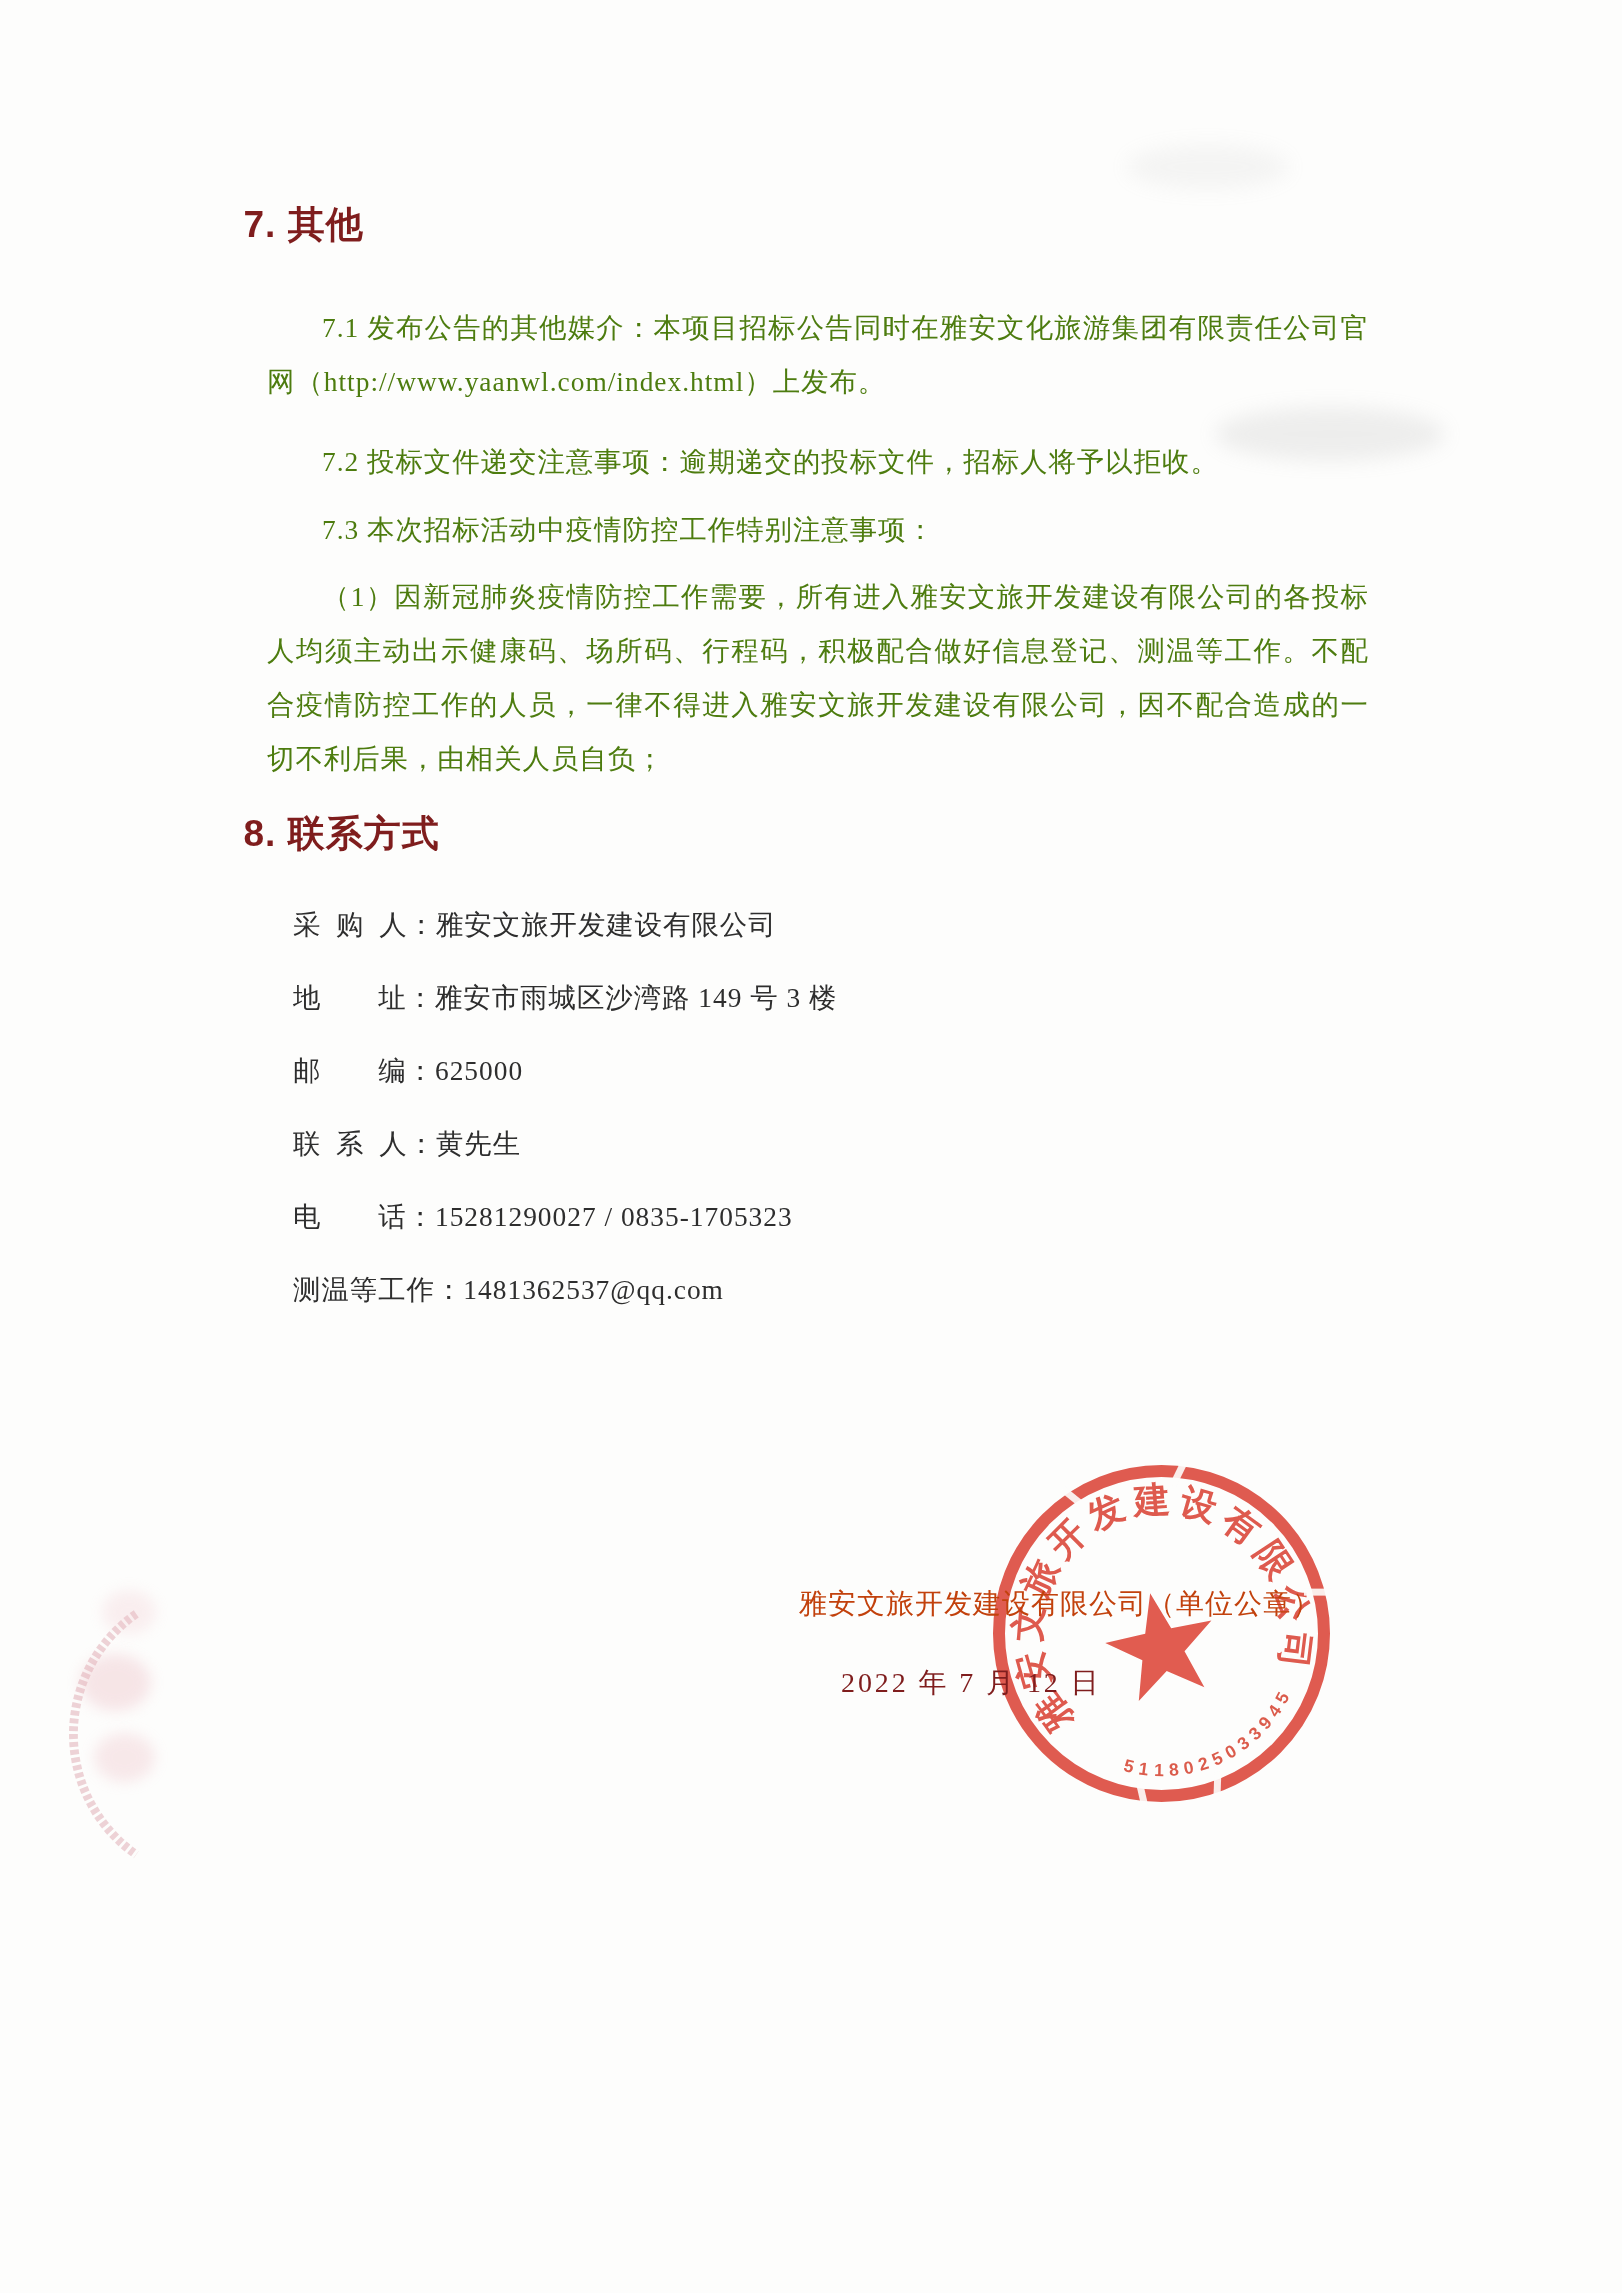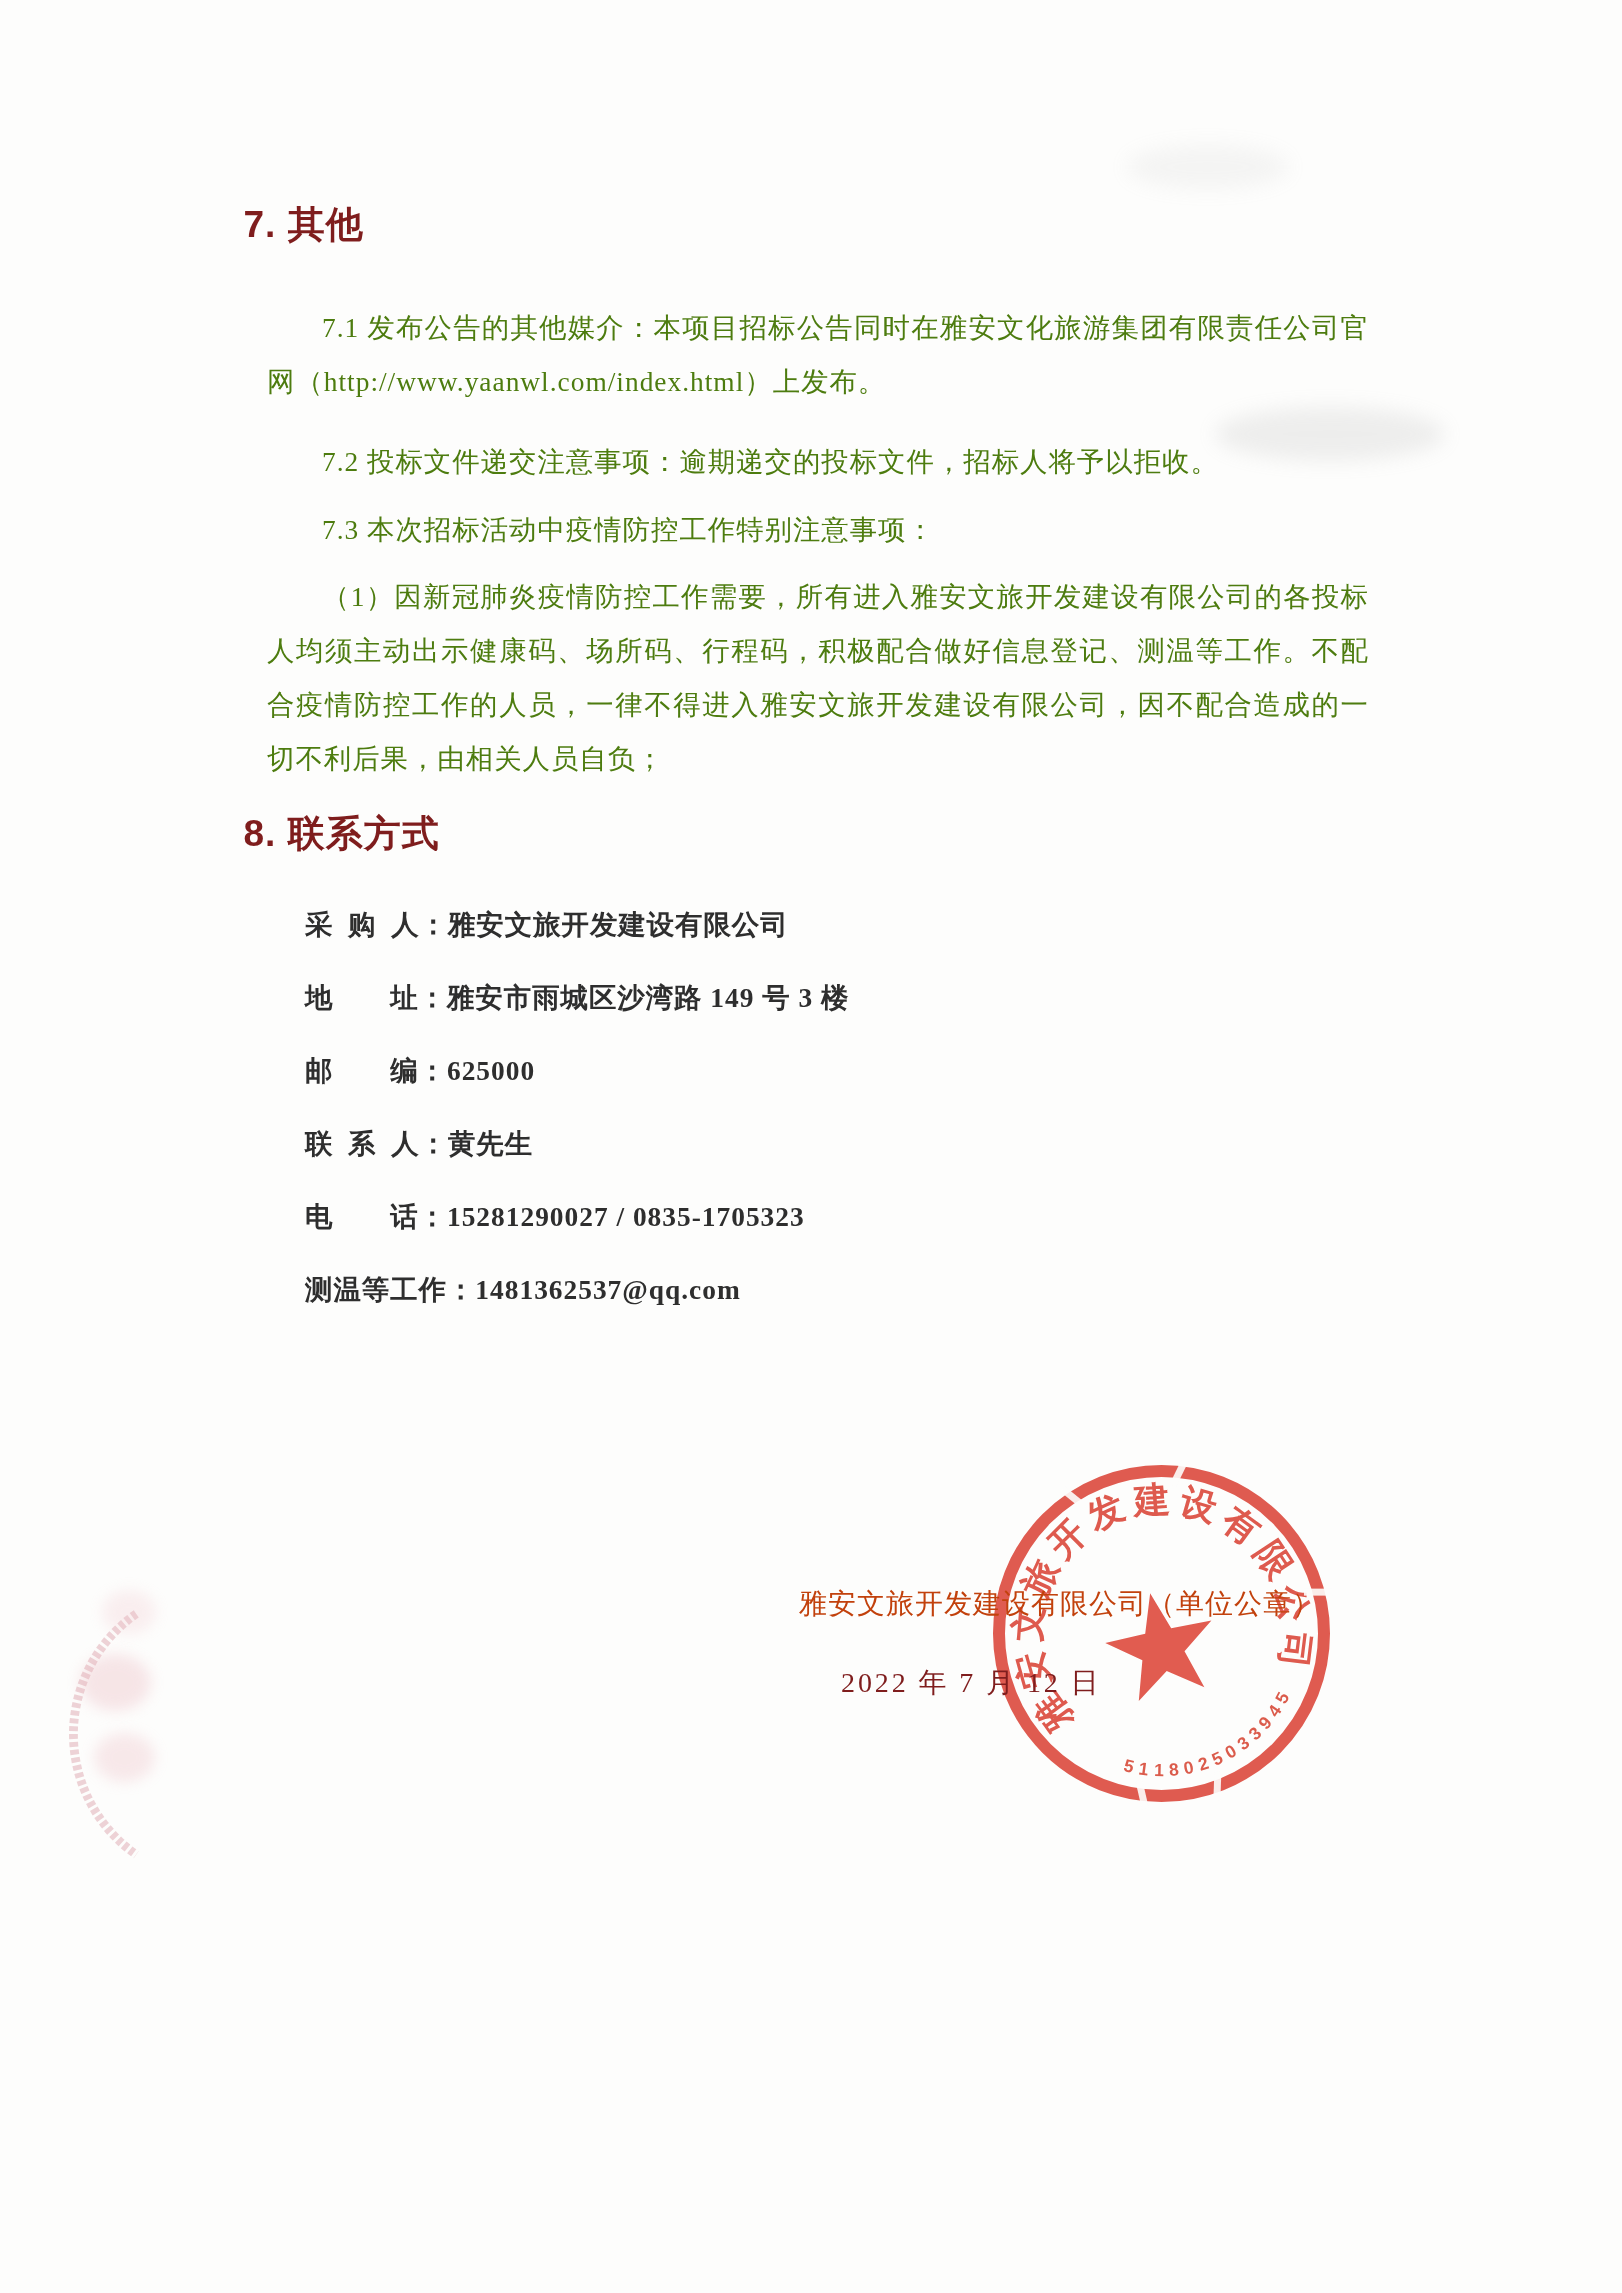--- a/index.html
+++ b/index.html
@@ -34,21 +34,21 @@
     text-align:justify;
     text-indent:55px;
     color:#4d7c0f;
   }
   #p71 { margin:53px 0 25.5px; }
   #p72 { margin:0 0 14.7px; }
   #p73 { margin:0 0 12.7px; }
   #pc1 { margin:0 0 11.8px; }
   #pc2 { margin:0 0 0; }
   #sec8 { margin-top:24.5px; }
-  .contacts { margin-top:49px; margin-left:38px;font-weight:bold; }
+  .contacts { margin-top:49px; margin-left:26px; }
   .contact-row {
     font-size:27.4px;
     line-height:39px;
     margin-bottom:34px;
     letter-spacing:1px;
     color:#2e2e2e;
     white-space:pre;
   }
   .clabel { display:inline-block; min-width:137px; }
   .cvalue { }

